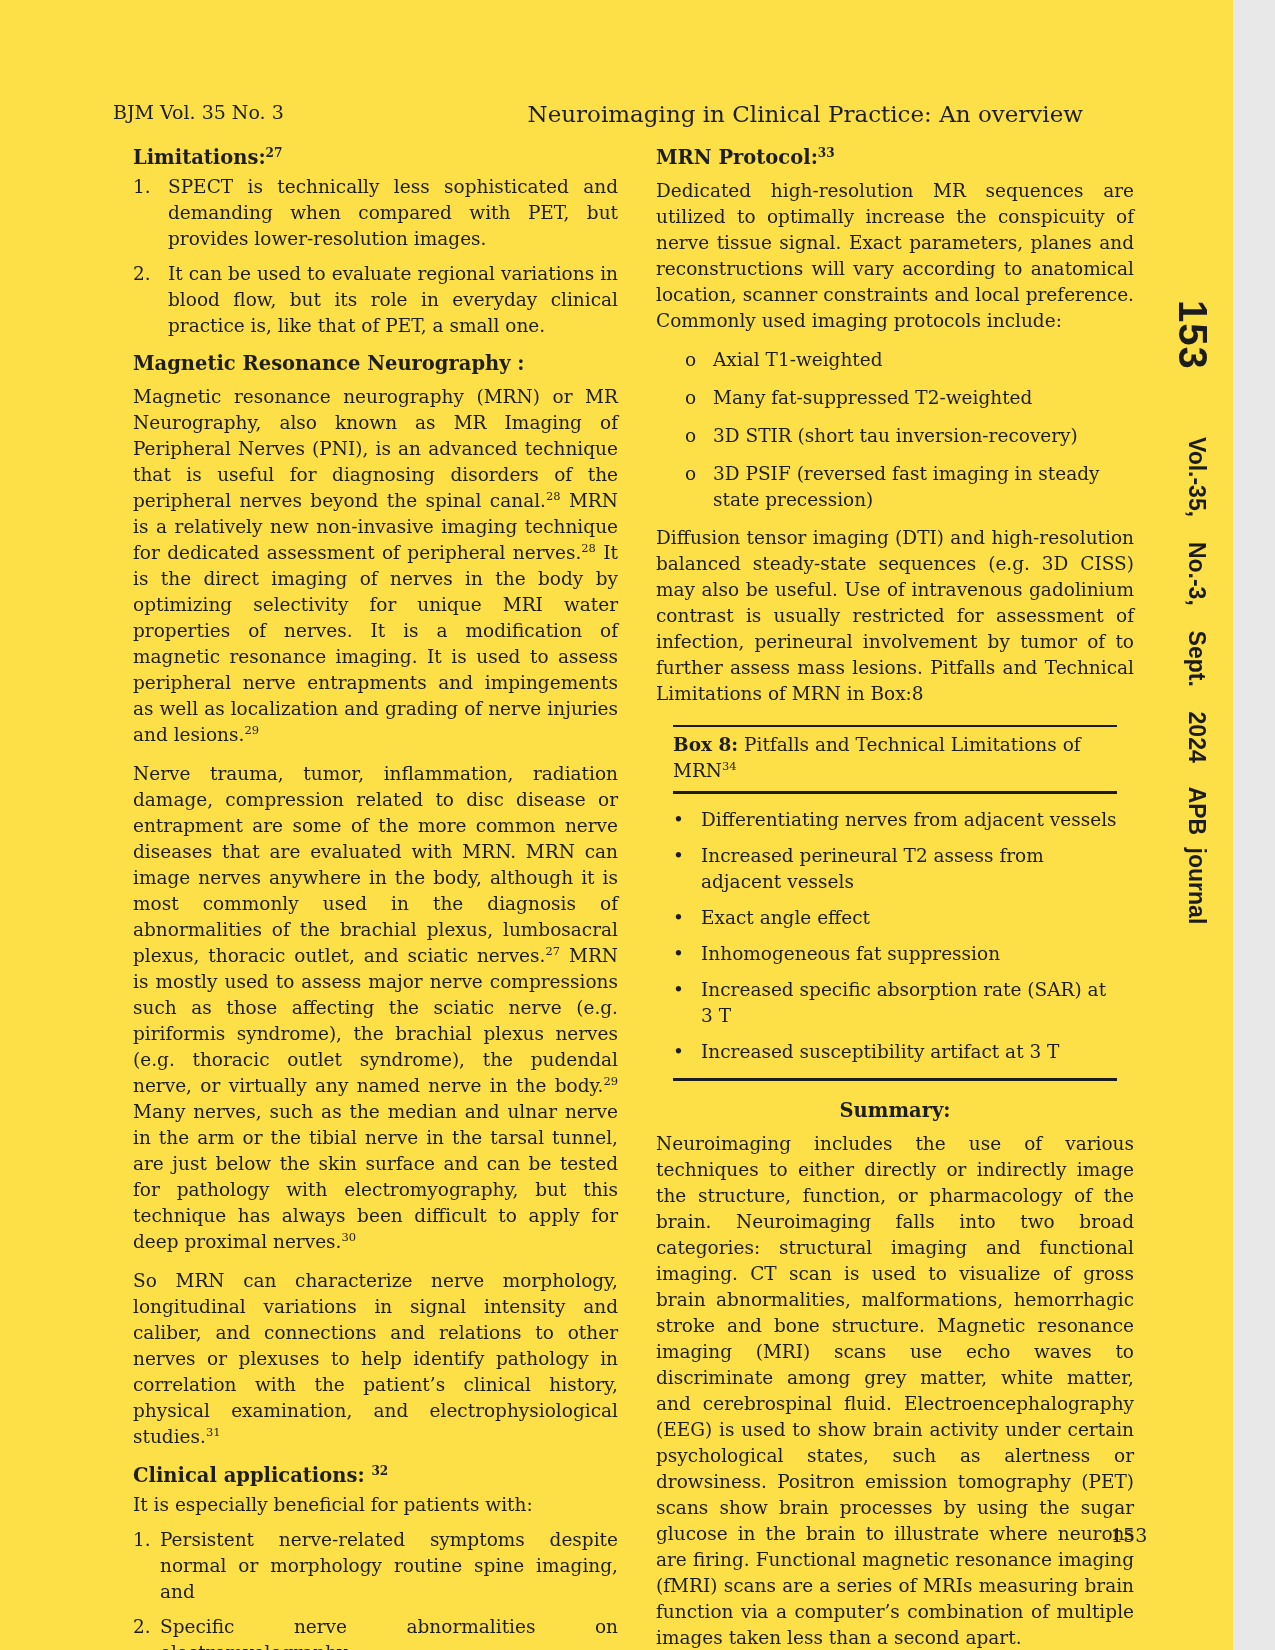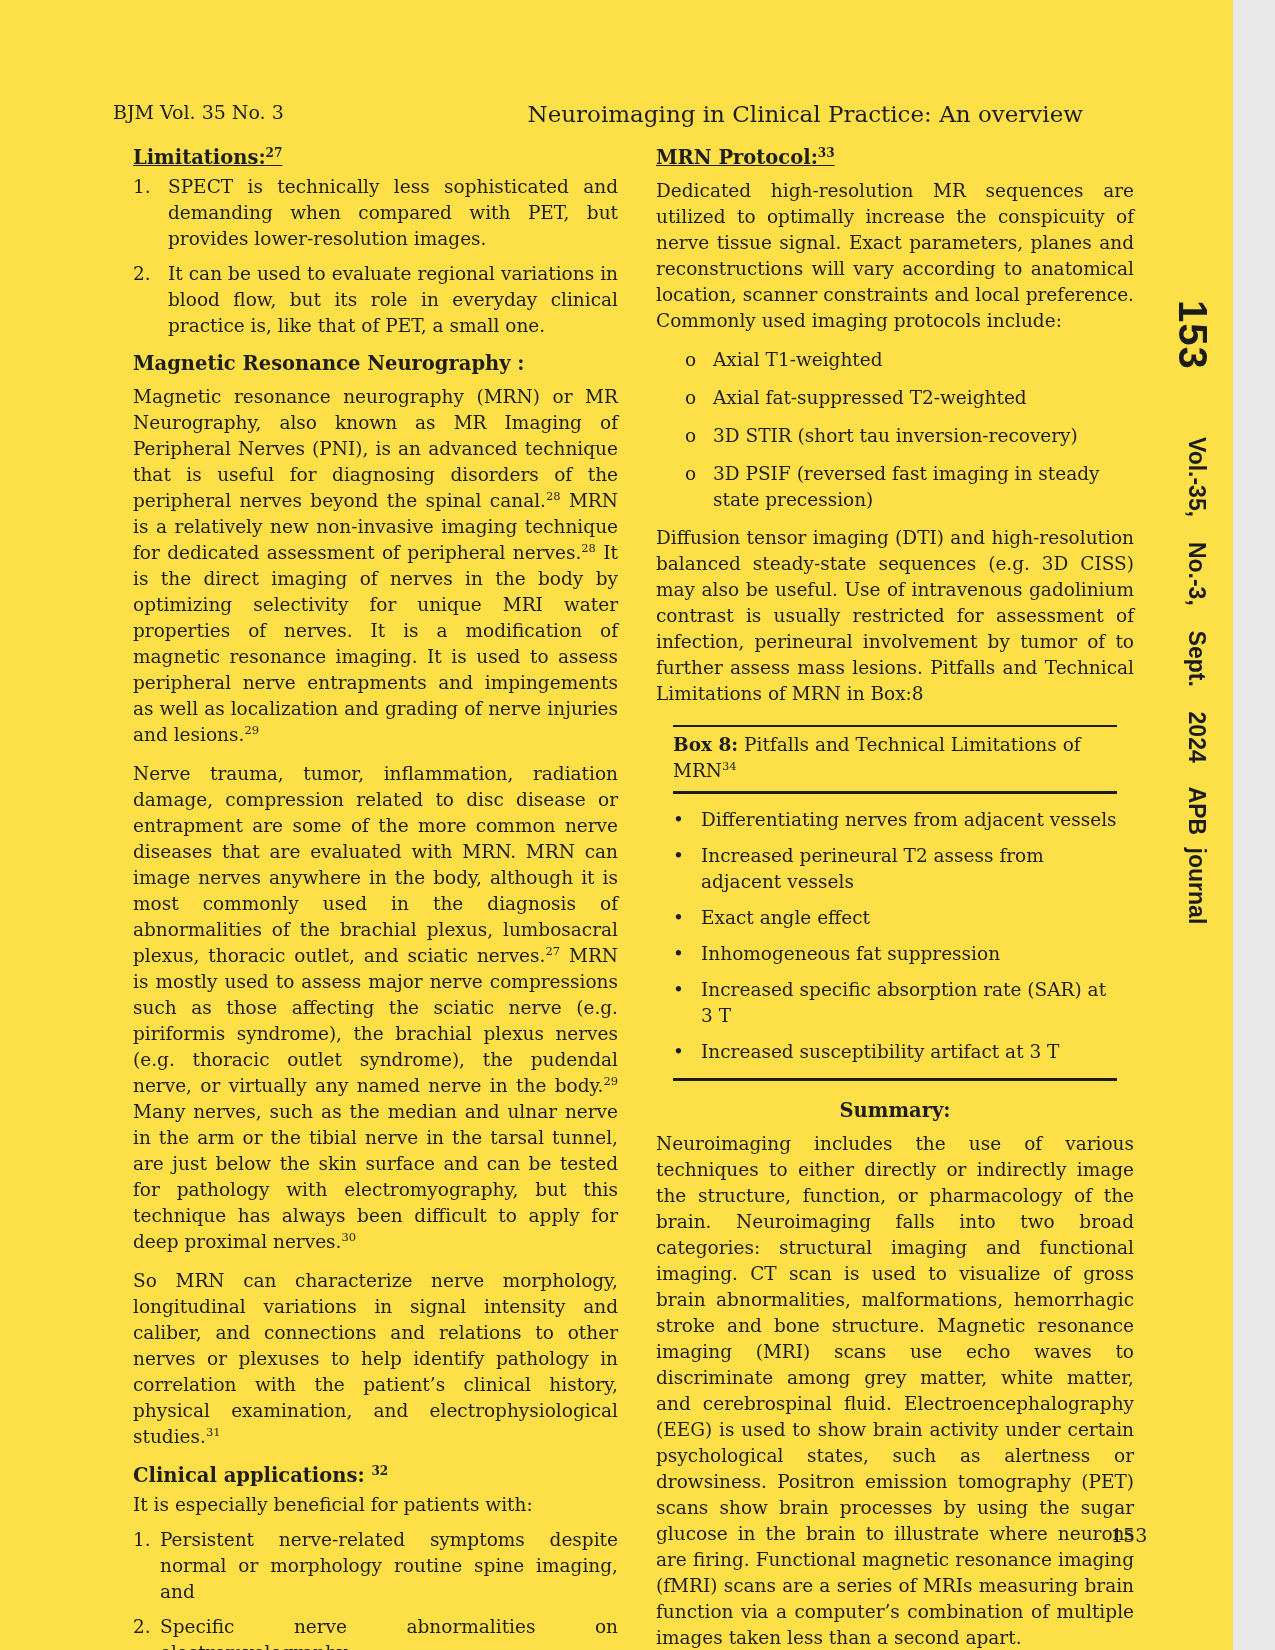--- a/index.html
+++ b/index.html
@@ -8,21 +8,21 @@
     position:relative; width:1185px; height:1650px; background:#fde047;
     font-family:"DejaVu Serif", serif; color:#1e1e1e; overflow:hidden;padding-left:48px;
   }
   .header-left{position:absolute; left:113px; top:101px; font-size:19px;}
   .header-right{position:absolute; right:150px; top:101px; font-size:23px;}
 
   .columns{position:absolute; left:133px; top:145px; width:1001px; display:flex; gap:38px;}
   .col{font-size:18.5px; line-height:26px; text-align:justify;}
   .col-left{width:485px;}
   .col-right{width:478px;}
-  .col > :first-child{margin-top:0;text-decoration:underline;}
+  .col > :first-child{margin-top:0;}
 
   .heading{font-size:19.5px; font-weight:bold; margin:12px 0 3px; text-align:left;}
   .heading.first{margin-top:0;}
   .para{margin:7px 0 13px;}
   .para.tight{margin:0 0 9px;}
 
   sup{font-size:0.62em; vertical-align:super; line-height:0;}
 
   .num-item{display:flex; margin:0 0 9px;}
   .num-item .marker{flex:0 0 35px; text-align:left;}
@@ -102,21 +102,21 @@
       <div class="heading first"><span>MRN Protocol:</span><sup>33</sup></div>
       <p class="para">Dedicated high-resolution MR sequences are utilized to optimally increase the conspicuity of nerve tissue signal. Exact parameters, planes and reconstructions will vary according to anatomical location, scanner constraints and local preference. Commonly used imaging protocols include:</p>
 
       <div class="o-list">
         <div class="o-item">
           <span class="marker">o</span>
           <span class="item-text">Axial T1-weighted</span>
         </div>
         <div class="o-item">
           <span class="marker">o</span>
-          <span class="item-text">Axial fat-suppressed T2-weighted</span>
+          <span class="item-text">Many fat-suppressed T2-weighted</span>
         </div>
         <div class="o-item">
           <span class="marker">o</span>
           <span class="item-text">3D STIR (short tau inversion-recovery)</span>
         </div>
         <div class="o-item">
           <span class="marker">o</span>
           <span class="item-text">3D PSIF (reversed fast imaging in steady state precession)</span>
         </div>
       </div>

